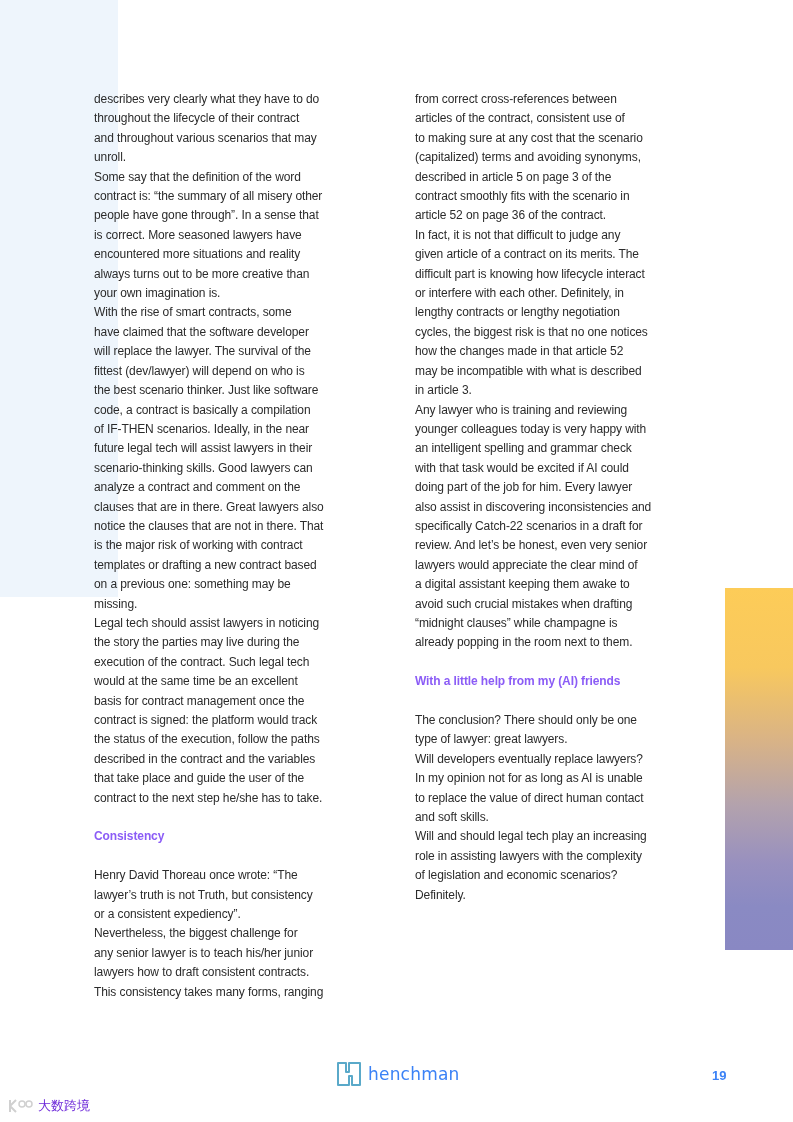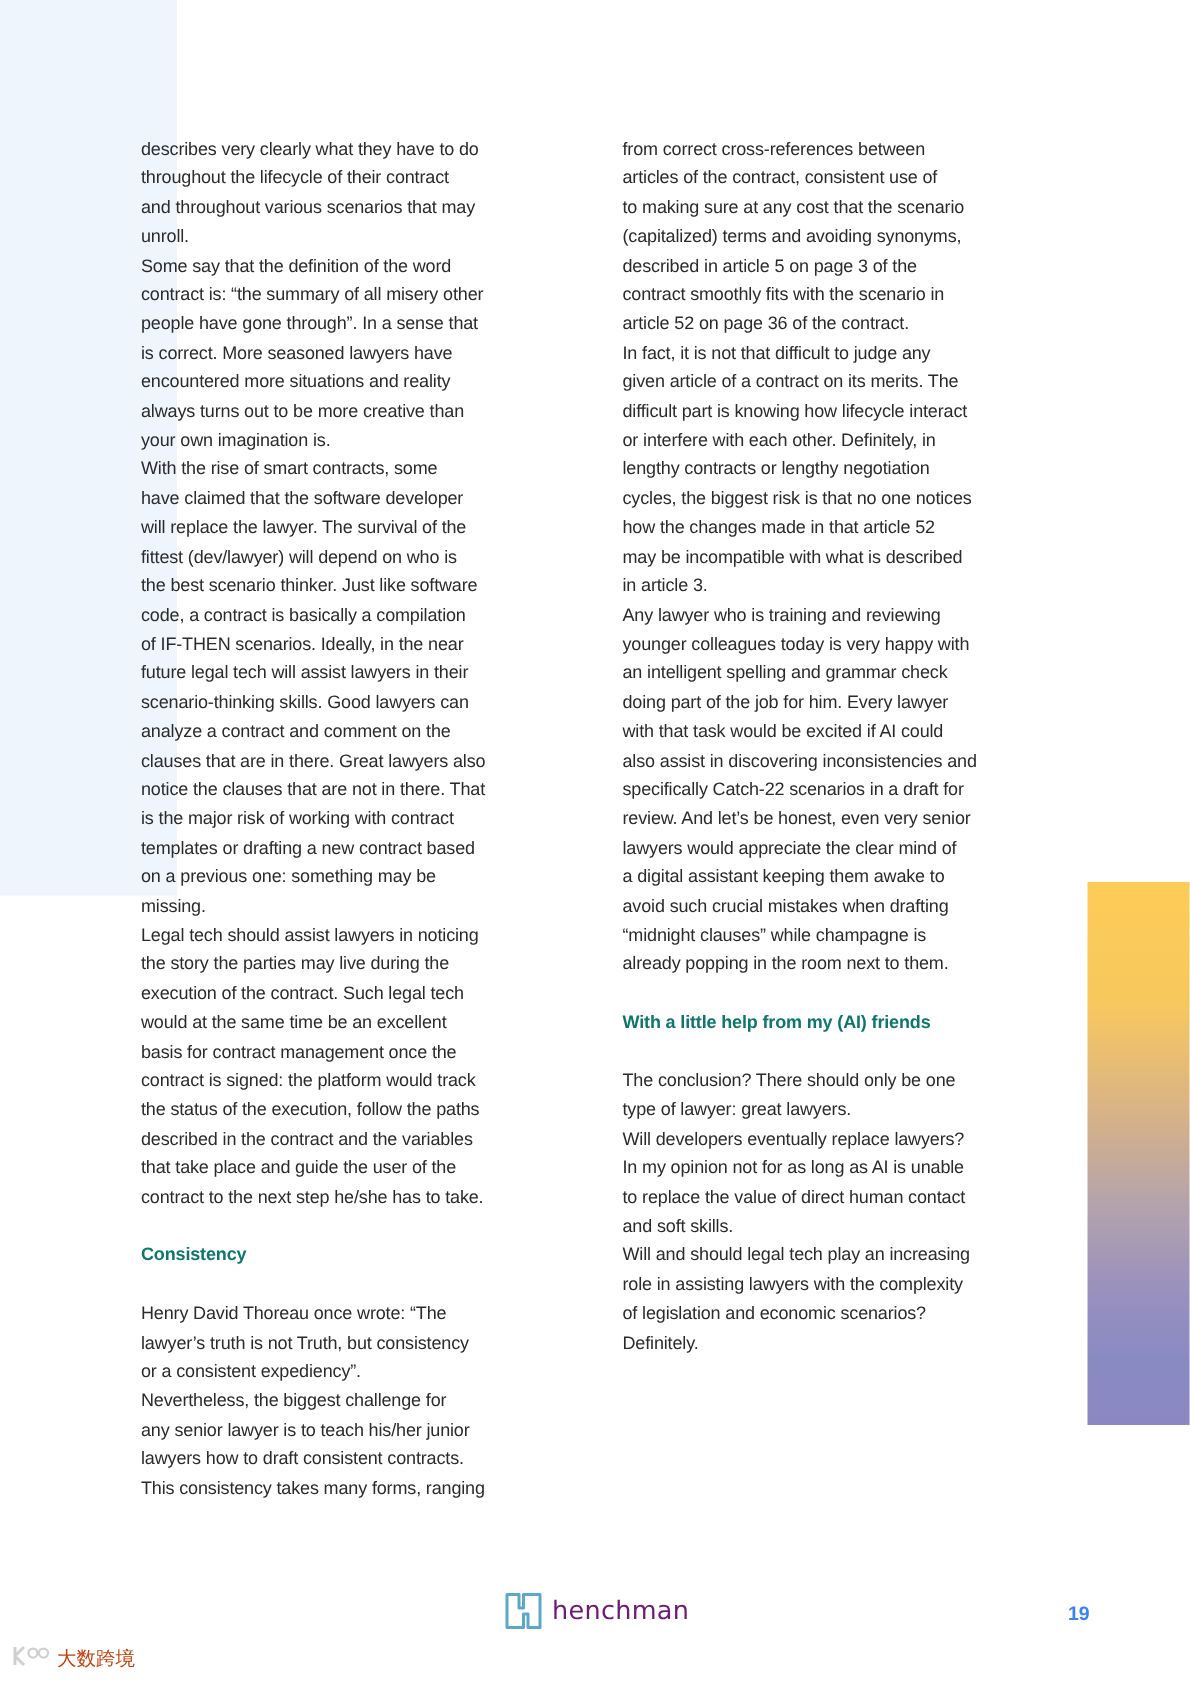--- a/index.html
+++ b/index.html
@@ -17,37 +17,37 @@
     position: absolute; left: 725px; top: 588px; width: 68px; height: 362px;
     background: linear-gradient(to bottom, #fdcc58 0%, #f8c85e 22%, #d9b386 42%, #b3a2ad 60%, #9890bf 76%, #8a8ac3 88%, #8988c3 100%);
   }
   .col {
     position: absolute; top: 90px;
     font-size: 12px; line-height: 19.4px; letter-spacing: -0.1px;
   }
   .col-left { left: 94px; width: 290px; }
   .col-right { left: 415px; width: 295px; }
   .line { display: block; white-space: nowrap; }
-  .heading { font-weight: bold; color: #0f766e; }
+  .heading { font-weight: bold; color: #8b5cf6; }
   .gap { display: block; height: 19.4px; }
   .footer-logo {
     position: absolute; left: 336px; top: 1060px; height: 28px;
     display: flex; align-items: center; gap: 6px;
   }
   .logo-mark { width: 26px; height: 26px; }
   .logo-text {
-    font-family: "DejaVu Sans", sans-serif; font-size: 17px; color: #701a75; letter-spacing: 0.2px;
+    font-family: "DejaVu Sans", sans-serif; font-size: 17px; color: #3b82f6; letter-spacing: 0.2px;
   }
   .page-number {
     position: absolute; left: 712px; top: 1068px;
     font-weight: bold; font-size: 13px; color: #3b82f6;
   }
   .watermark {
     position: absolute; left: 8px; top: 1097px;
-    font-size: 13px; color: #c2410c; display: flex; align-items: flex-start; gap: 4px;
+    font-size: 13px; color: #6d28d9; display: flex; align-items: center; gap: 4px;
   }
 </style>
 </head>
 <body>
 
 <div class="bg-panel"></div>
 <div class="accent-bar"></div>
 
 <div class="col col-left">
   <div id="left-lines">
@@ -117,22 +117,22 @@
       <span class="line">difficult part is knowing how lifecycle interact</span>
       <span class="line">or interfere with each other. Definitely, in</span>
       <span class="line">lengthy contracts or lengthy negotiation</span>
       <span class="line">cycles, the biggest risk is that no one notices</span>
       <span class="line">how the changes made in that article 52</span>
       <span class="line">may be incompatible with what is described</span>
       <span class="line">in article 3.</span>
       <span class="line">Any lawyer who is training and reviewing</span>
       <span class="line">younger colleagues today is very happy with</span>
       <span class="line">an intelligent spelling and grammar check</span>
+      <span class="line">with that task would be excited if AI could</span>
       <span class="line">doing part of the job for him. Every lawyer</span>
-      <span class="line">with that task would be excited if AI could</span>
       <span class="line">also assist in discovering inconsistencies and</span>
       <span class="line">specifically Catch-22 scenarios in a draft for</span>
       <span class="line">review. And let’s be honest, even very senior</span>
       <span class="line">lawyers would appreciate the clear mind of</span>
       <span class="line">a digital assistant keeping them awake to</span>
       <span class="line">avoid such crucial mistakes when drafting</span>
       <span class="line">“midnight clauses” while champagne is</span>
       <span class="line">already popping in the room next to them.</span>
     </div>
   <span class="gap"></span>

